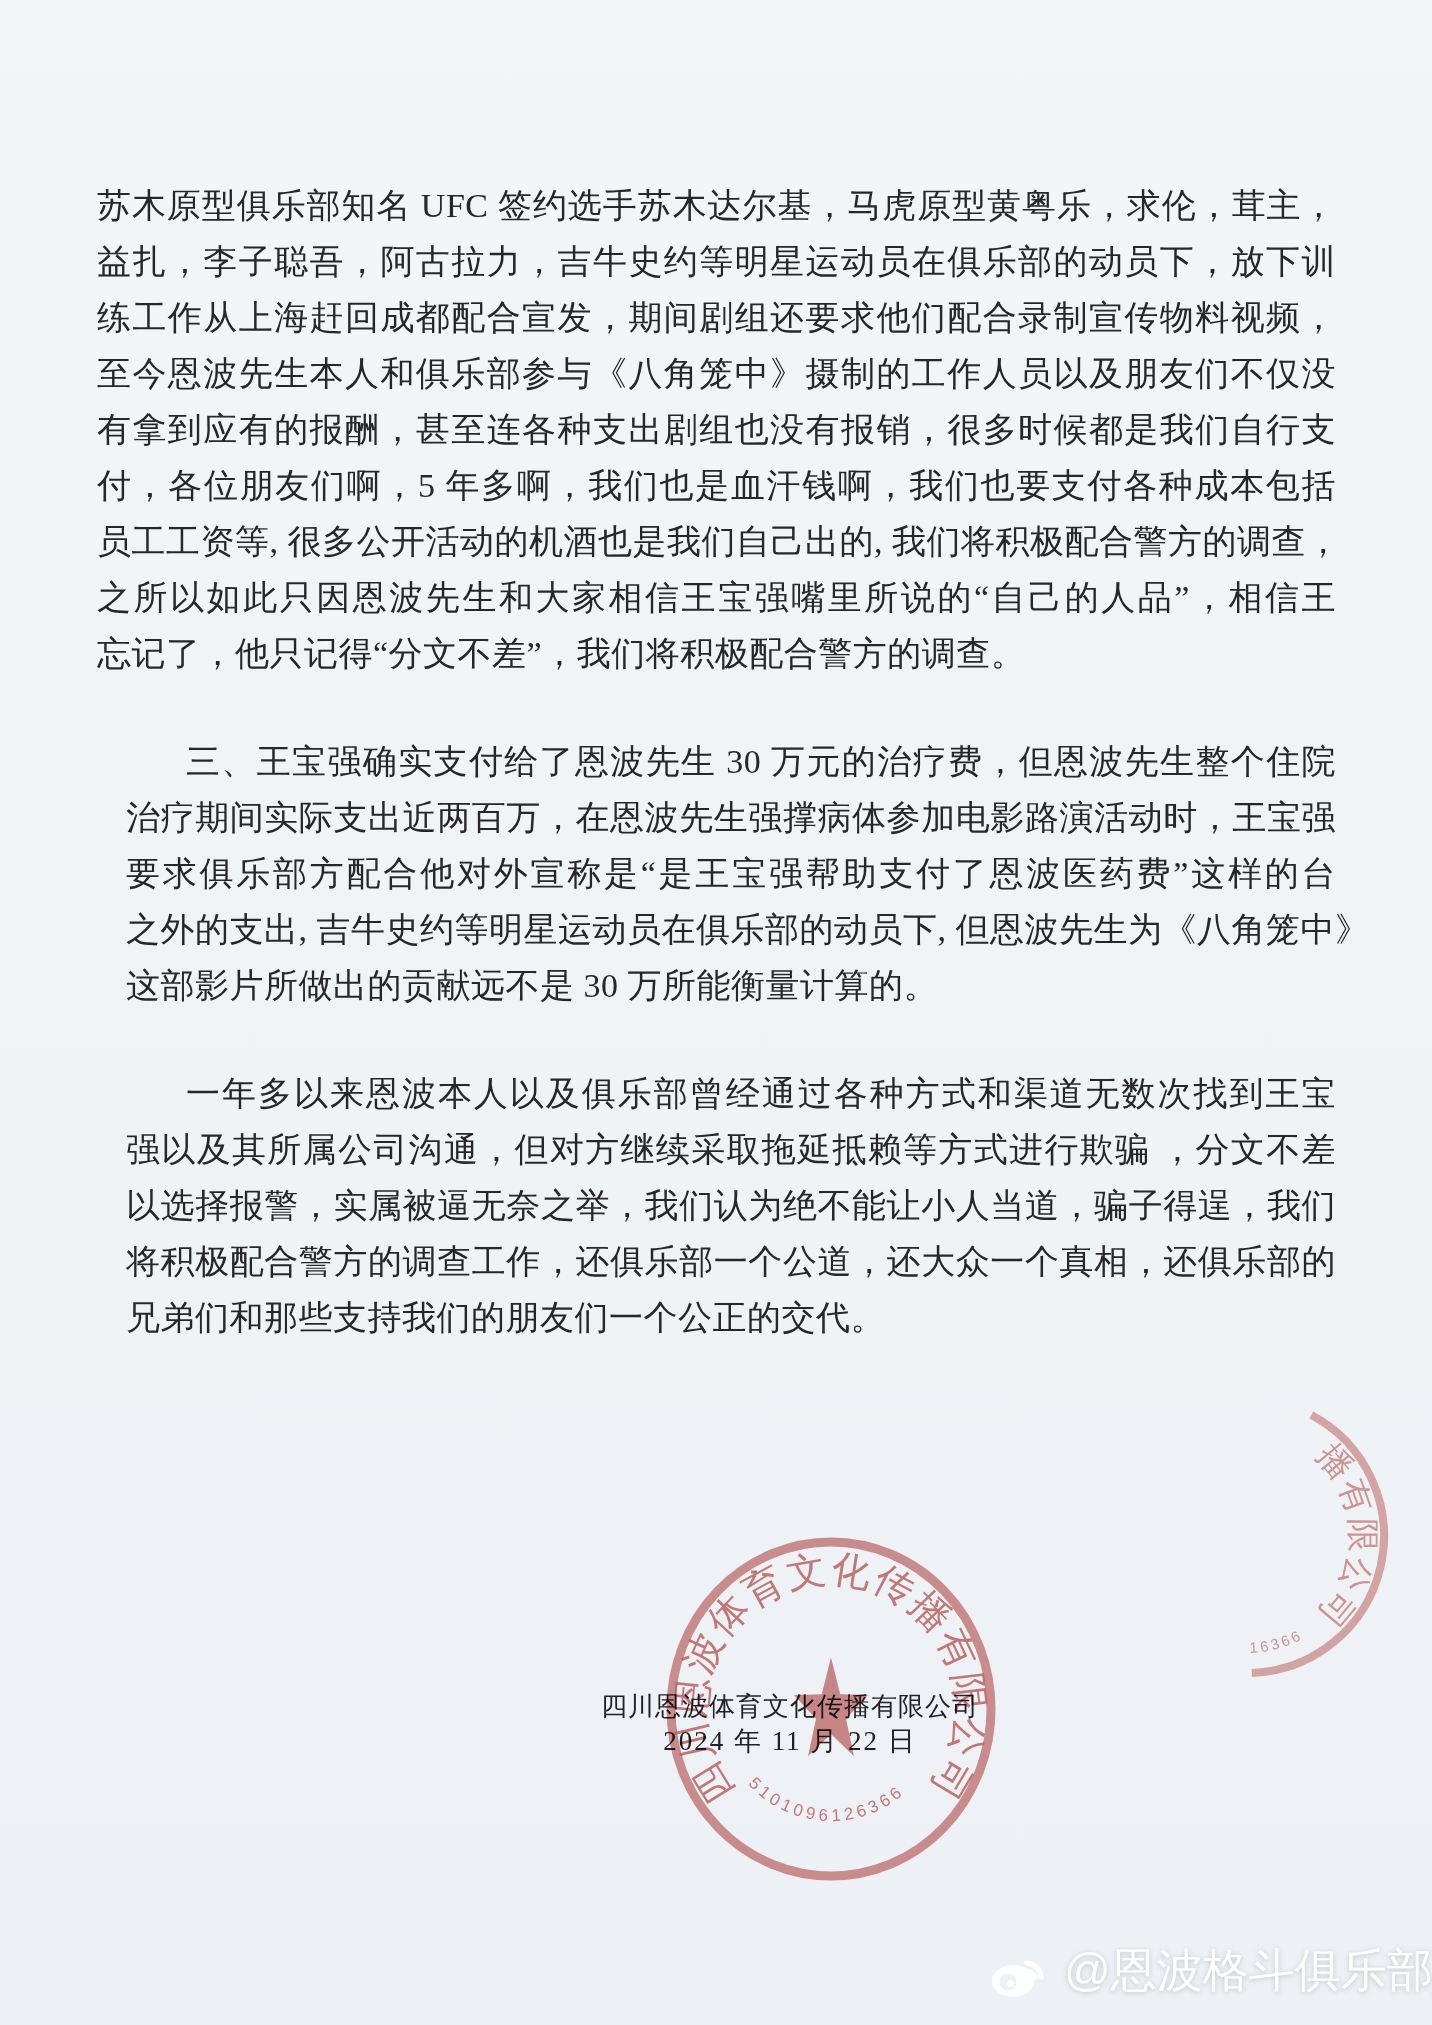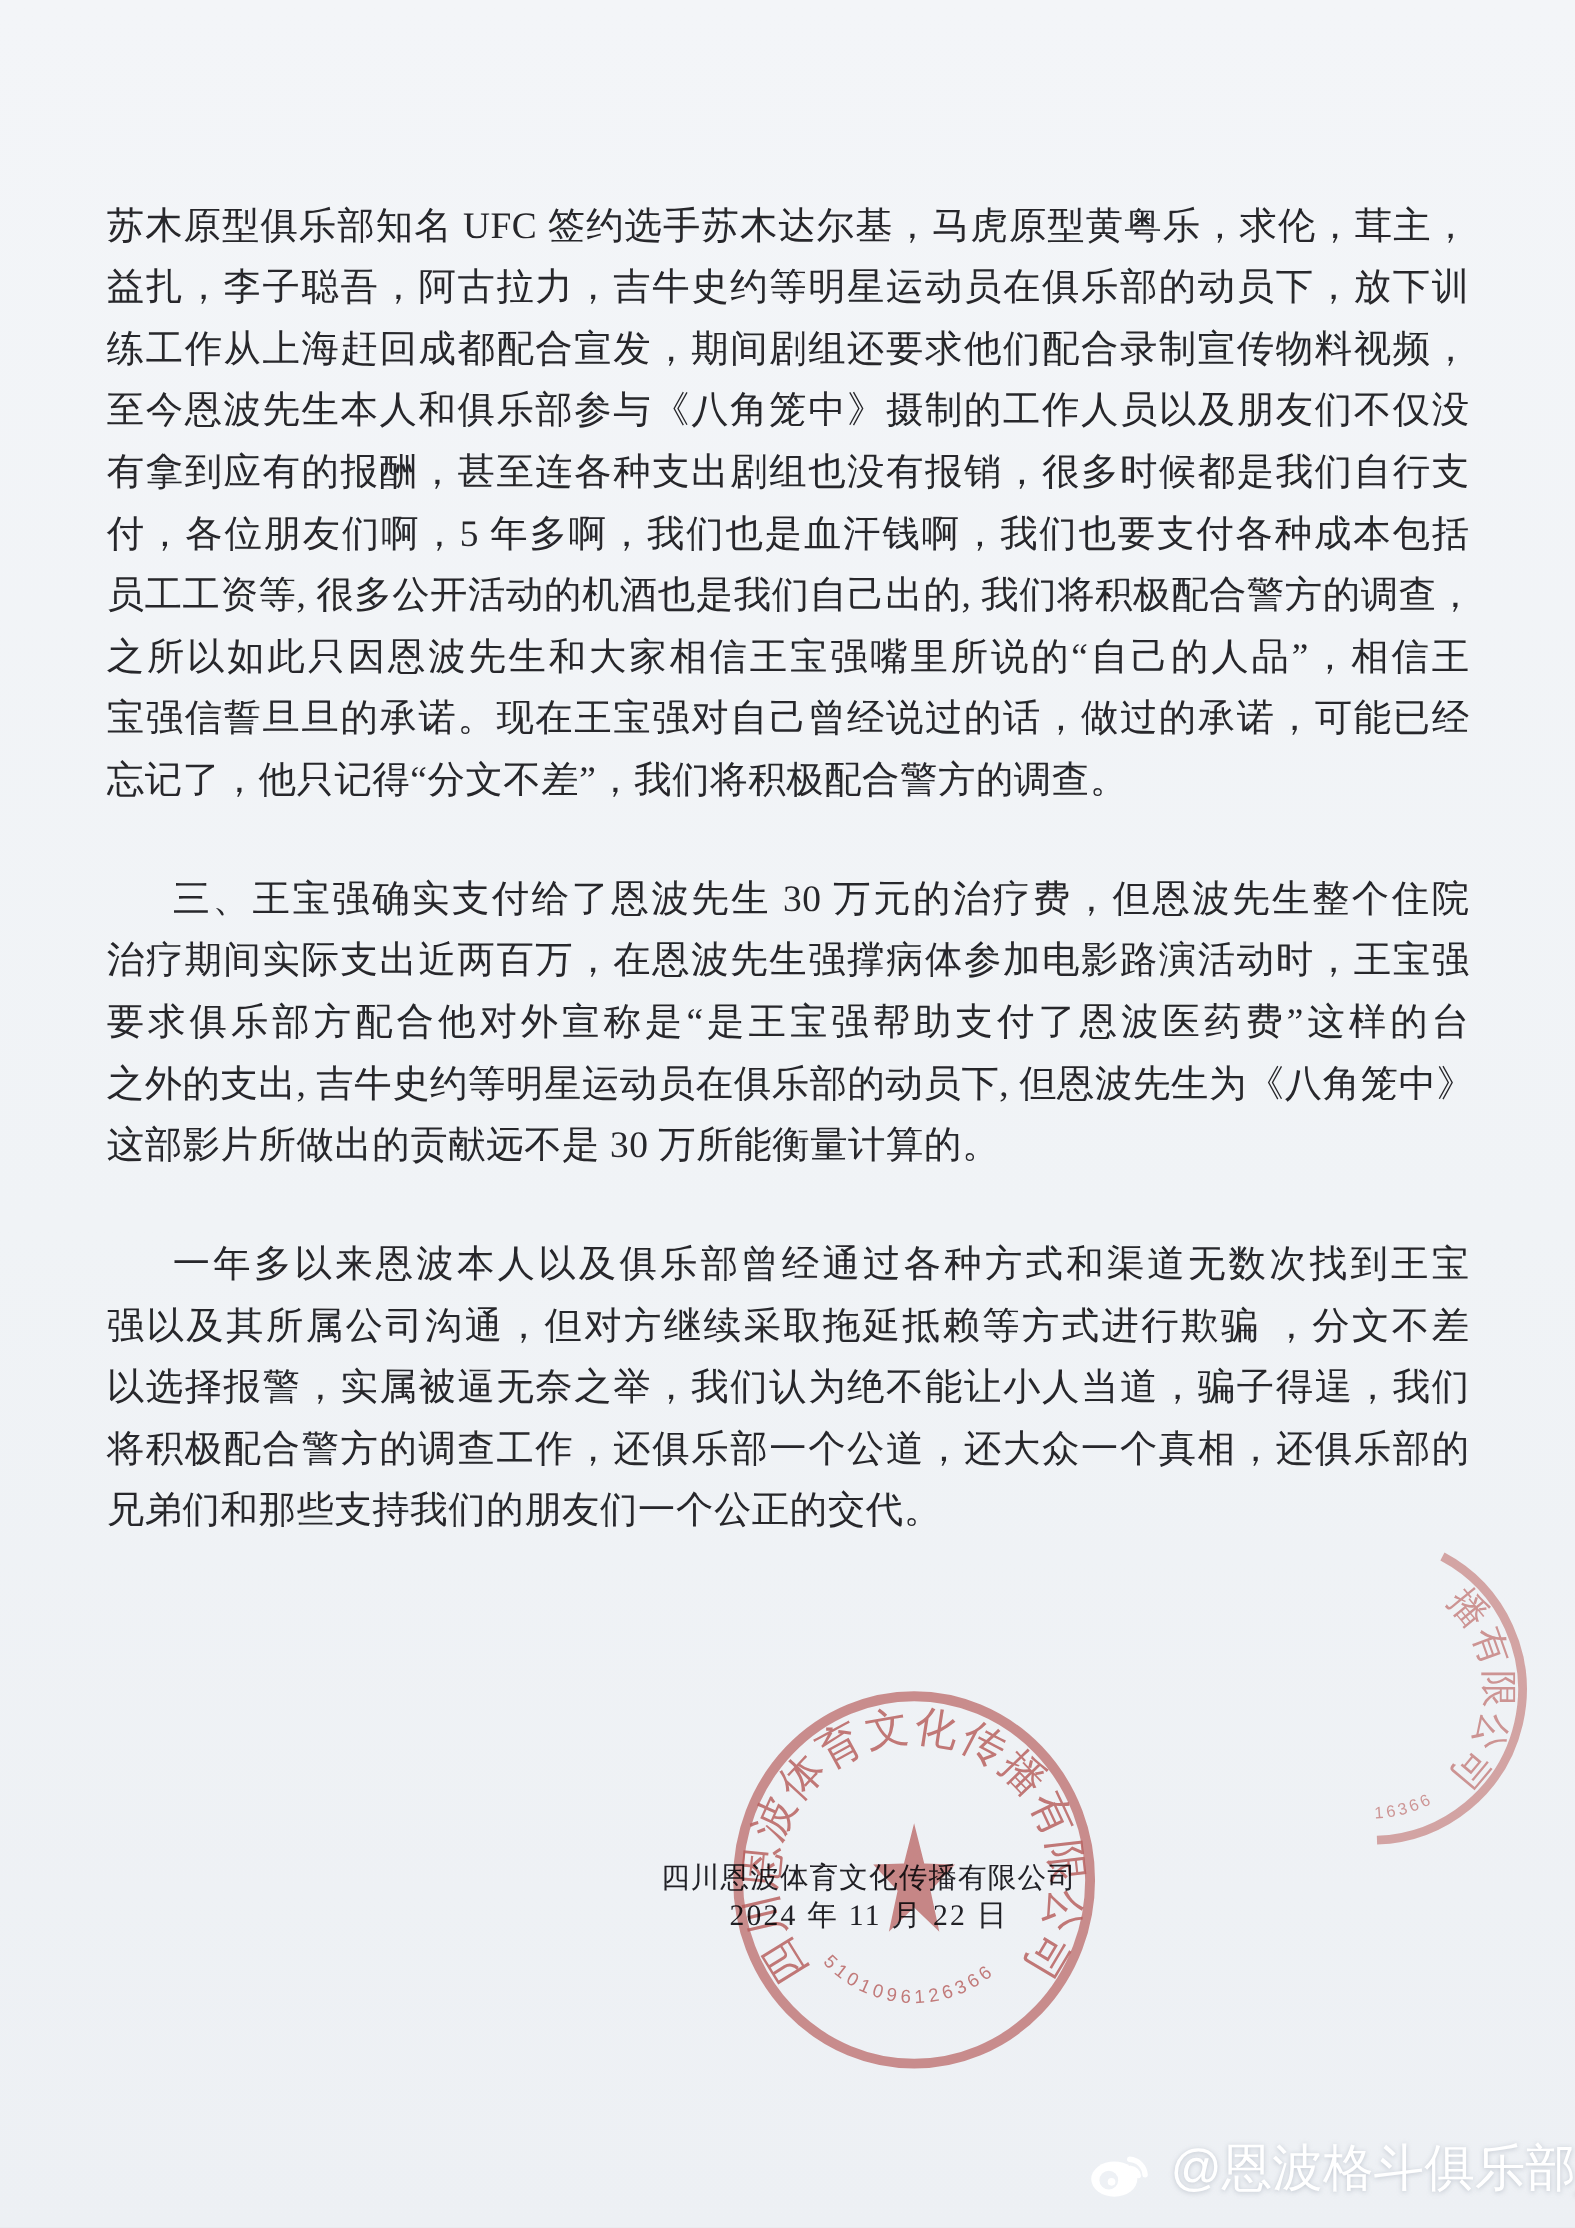--- a/index.html
+++ b/index.html
@@ -8,21 +8,21 @@
     width:1432px; height:2025px;
     margin:0 auto;
     background:linear-gradient(180deg,#f3f5f8 0%,#f0f3f6 55%,#edf0f4 100%);
     overflow:hidden;
     font-family:"Liberation Serif","DejaVu Serif",serif;
   }
   .textblock {
     position:absolute; left:97px; top:178px; width:1239px;
   }
   .para { margin:0; }
-  .para + .para { margin-top:52px; }
+  .para + .para { margin-top:52px;margin-left:29px; }
   .line {
     height:56px; line-height:56px;
     font-size:34px; letter-spacing:0.5px;
     color:#27272b;
     text-align:justify; text-align-last:justify;
     white-space:nowrap;
   }
   .line.pend { text-align-last:left; }
   .line.indent { padding-left:60px; }
 
@@ -59,21 +59,20 @@
 
     <div class="para">
       <div class="line">苏木原型俱乐部知名 UFC 签约选手苏木达尔基，马虎原型黄粤乐，求伦，茸主，</div>
       <div class="line">益扎，李子聪吾，阿古拉力，吉牛史约等明星运动员在俱乐部的动员下，放下训</div>
       <div class="line">练工作从上海赶回成都配合宣发，期间剧组还要求他们配合录制宣传物料视频，</div>
       <div class="line">至今恩波先生本人和俱乐部参与《八角笼中》摄制的工作人员以及朋友们不仅没</div>
       <div class="line">有拿到应有的报酬，甚至连各种支出剧组也没有报销，很多时候都是我们自行支</div>
       <div class="line">付，各位朋友们啊，5 年多啊，我们也是血汗钱啊，我们也要支付各种成本包括</div>
       <div class="line">员工工资等, 很多公开活动的机酒也是我们自己出的, 我们将积极配合警方的调查，</div>
       <div class="line">之所以如此只因恩波先生和大家相信王宝强嘴里所说的“自己的人品”，相信王</div>
-      <div class="line">宝强信誓旦旦的承诺。现在王宝强对自己曾经说过的话，做过的承诺，可能已经</div>
       <div class="line pend">忘记了，他只记得“分文不差”，我们将积极配合警方的调查。</div>
     </div>
 
     <div class="para">
       <div class="line indent">三、王宝强确实支付给了恩波先生 30 万元的治疗费，但恩波先生整个住院</div>
       <div class="line">治疗期间实际支出近两百万，在恩波先生强撑病体参加电影路演活动时，王宝强</div>
       <div class="line">要求俱乐部方配合他对外宣称是“是王宝强帮助支付了恩波医药费”这样的台</div>
       <div class="line">之外的支出, 吉牛史约等明星运动员在俱乐部的动员下, 但恩波先生为《八角笼中》</div>
       <div class="line pend">这部影片所做出的贡献远不是 30 万所能衡量计算的。</div>
     </div>

